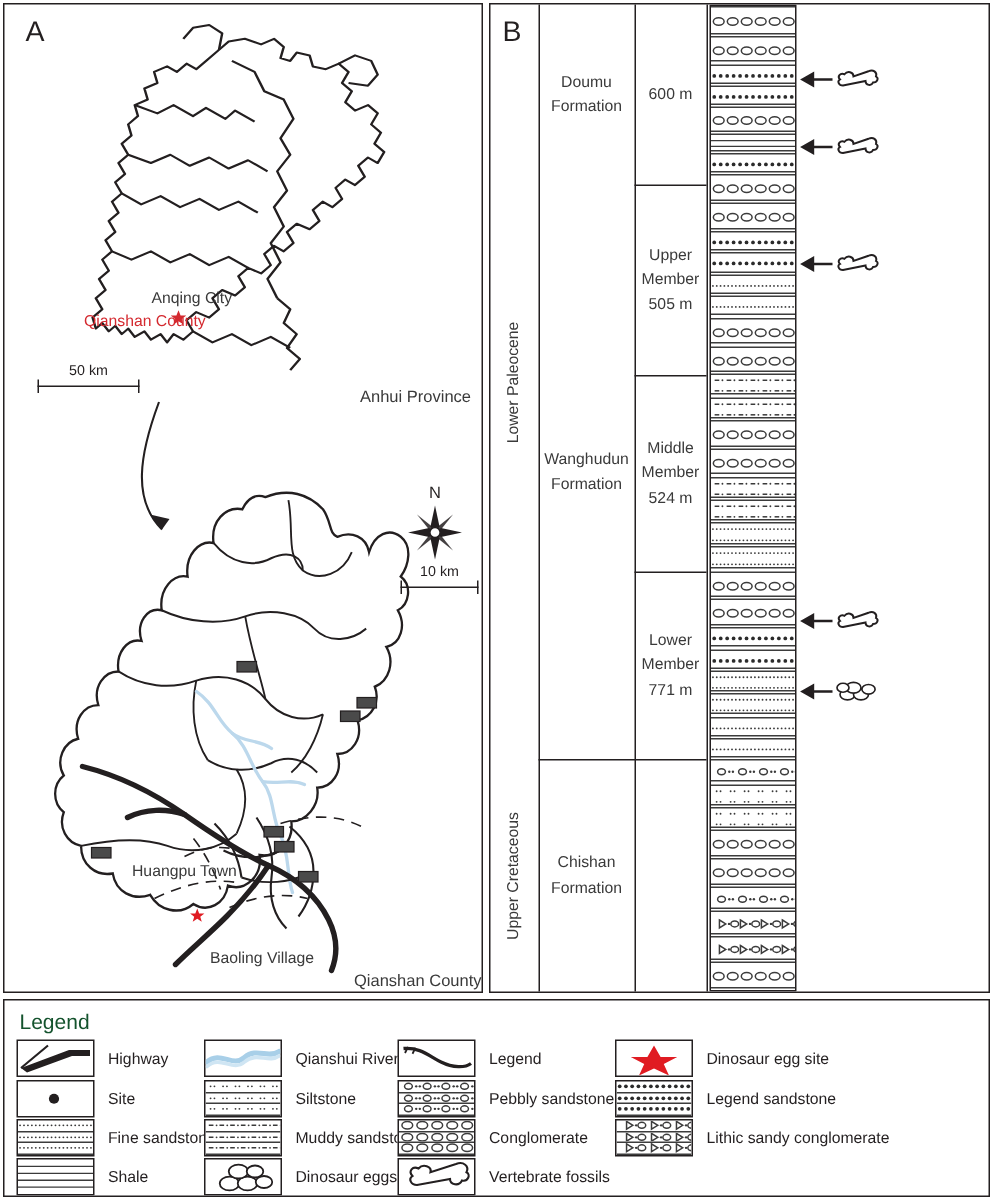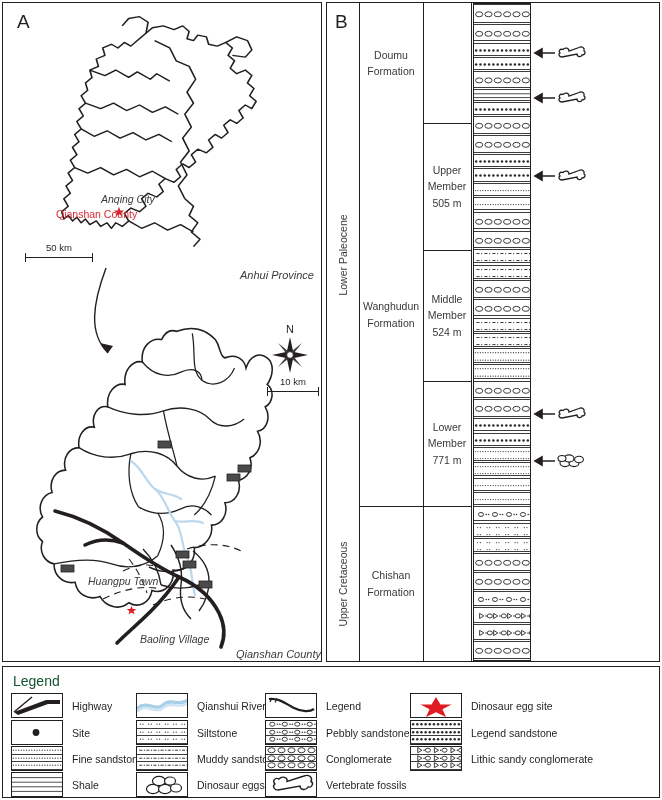--- a/index.html
+++ b/index.html
@@ -10,21 +10,21 @@
 
   
   #panelA{left:2px;top:2px;width:320px;height:660px;}
   #panelB{left:326px;top:2px;width:334px;height:660px;}
   #legendBox{left:2px;top:666px;width:658px;height:132px;}
 
   .panel-letter{position:absolute;font-size:19px;color:#231f20;}
 
   .map-label{position:absolute;font-size:10.5px;color:#58595b;white-space:nowrap;}
   .map-label.red{color:#d4292f;}
-  .map-label.dark{color:#3a3a3a;font-style:italic;}
+  .map-label.dark{color:#3a3a3a;}
 
   svg{display:block;}
   .mapsvg{position:absolute;left:0;top:0;}
 
   
   .scalebar{position:absolute;}
   .scalebar .bar{height:0;border-top:1.6px solid #231f20;}
   .scalebar .tickL,.scalebar .tickR{position:absolute;top:-4px;width:0;height:9px;border-left:1.6px solid #231f20;}
   .scalebar .lbl{position:absolute;left:50%;transform:translateX(-50%);top:-15px;font-size:9.5px;color:#231f20;white-space:nowrap;}
 
@@ -84,21 +84,21 @@
         <path d="M96,226 L108,234 L120,228 L132,236 L144,230 L156,238" transform="translate(22,10) scale(1.08,0.92)"></path>
       </g>
     </svg>
 
     <svg style="position:absolute;left:110px;top:203px;" width="12" height="12" viewBox="0 0 12 12">
       <path d="M6,0.8 L7.4,4.4 L11.2,4.4 L8.2,6.7 L9.3,10.4 L6,8.1 L2.7,10.4 L3.8,6.7 L0.8,4.4 L4.6,4.4 Z" fill="#d4292f"></path>
     </svg>
 
     <div class="map-label dark" style="left:98px;top:190px;">Anqing City</div>
     <div class="map-label red" style="left:53px;top:205px;">Qianshan County</div>
-    <div class="map-label dark" style="left:237px;top:266px;font-size:11px;">Anhui Province</div>
+    <div class="map-label dark" style="left:237px;top:256px;font-size:11px;">Anhui Province</div>
 
     <div class="scalebar" style="left:22px;top:254px;width:68px;">
       <div class="lbl">50 km</div>
       <div class="bar"></div>
       <div class="tickL" style="left:0;"></div>
       <div class="tickR" style="right:0;"></div>
     </div>
 
     <svg class="mapsvg" style="top:0;" width="320" height="400" viewBox="0 0 320 400">
       <path d="M103,265 C90,300 85,330 105,350" fill="none" stroke="#231f20" stroke-width="1.4"></path>
@@ -230,20 +230,23 @@
     </div>
     <div class="strat-cell" style="left:32px;top:120px;width:64px;height:383px;">
       <div>Wanghudun</div>
       <div>Formation</div>
     </div>
     <div class="strat-cell" style="left:32px;top:503px;width:64px;height:155px;">
       <div>Chishan</div>
       <div>Formation</div>
     </div>
 
+    <div class="strat-cell" style="left:96px;top:0px;width:48px;height:120px;">
+      <div>600 m</div>
+    </div>
     <div class="strat-cell" style="left:96px;top:120px;width:48px;height:127px;">
       <div>Upper</div>
       <div>Member</div>
       <div>505 m</div>
     </div>
     <div class="strat-cell" style="left:96px;top:247px;width:48px;height:131px;">
       <div>Middle</div>
       <div>Member</div>
       <div>524 m</div>
     </div>

